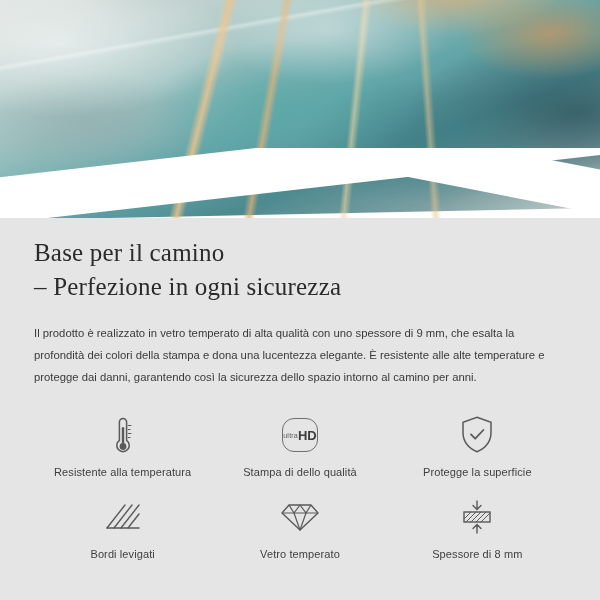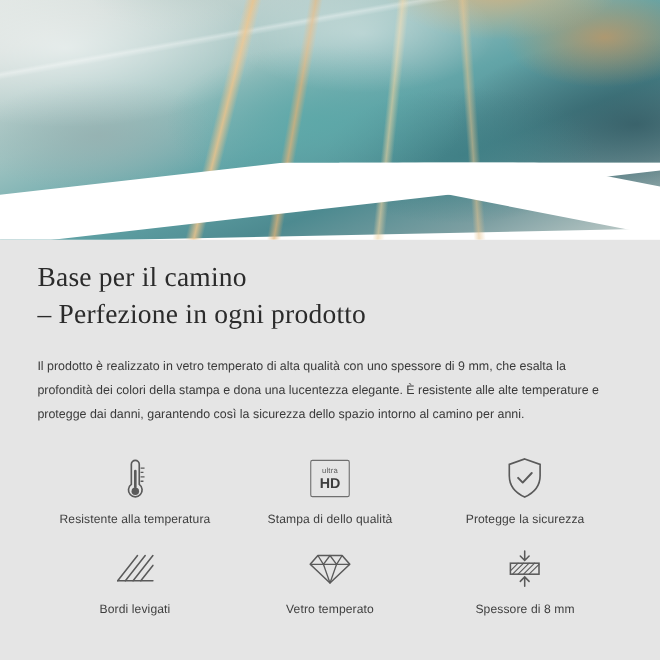--- a/index.html
+++ b/index.html
@@ -186,23 +186,23 @@
   .feature .cap {
     margin-top: 8px;
     font-size: 11px;
     color: #3f3f3f;
     letter-spacing: 0.1px;
   }
   .ultrahd {
     width: 34px;
     height: 32px;
     border: 1.6px solid #6f6f6f;
-    border-radius: 2px;
+    border-radius: 12px;
     display: flex;
-    flex-direction: column;
+    flex-direction: row;
     align-items: center;
     justify-content: center;
     line-height: 1;
   }
   .ultrahd .u1 {
     font-size: 7px;
     color: #5a5a5a;
     letter-spacing: 0.2px;
   }
   .ultrahd .u2 {
@@ -228,21 +228,21 @@
       <div class="white-fill2"></div>
     </div>
     <div class="sparkle s1"></div>
     <div class="sparkle s2"></div>
   </div>
 
   <div class="content">
 
     <h1 class="headline">
       <span>Base per il camino</span>
-      <span class="line2">– Perfezione in ogni prodotto</span>
+      <span class="line2">– Perfezione in ogni sicurezza</span>
     </h1>
 
     <p class="paragraph">Il prodotto è realizzato in vetro temperato di alta qualità con uno spessore di 9 mm, che esalta la profondità dei colori della stampa e dona una lucentezza elegante. È resistente alle alte temperature e protegge dai danni, garantendo così la sicurezza dello spazio intorno al camino per anni.</p>
 
     <div class="features">
 
       <div class="feature">
         <div class="ico">
           <svg width="26" height="44" viewBox="0 0 26 44" fill="none" stroke="#5a5a5a" stroke-width="1.5">
             <path d="M13 5.5a3.6 3.6 0 0 1 3.6 3.6v18.3a6.2 6.2 0 1 1-7.2 0V9.1A3.6 3.6 0 0 1 13 5.5z"></path>
@@ -264,21 +264,21 @@
         <div class="cap">Stampa di dello qualità</div>
       </div>
 
       <div class="feature">
         <div class="ico">
           <svg width="34" height="42" viewBox="0 0 34 42" fill="none" stroke="#5a5a5a" stroke-width="1.5">
             <path d="M17 3.2 31 8.2v10.2c0 9.3-5.9 15.7-14 19.4-8.1-3.7-14-10.1-14-19.4V8.2z"></path>
             <path d="M11 20.4l4.2 4.3L23.4 16" stroke-width="1.8" stroke-linecap="round" stroke-linejoin="round"></path>
           </svg>
         </div>
-        <div class="cap">Protegge la sicurezza</div>
+        <div class="cap">Protegge la superficie</div>
       </div>
 
       <div class="feature">
         <div class="ico">
           <svg width="40" height="34" viewBox="0 0 40 34" fill="none" stroke="#5a5a5a" stroke-width="1.4" stroke-linecap="round">
             <path d="M4 28 L22 5"></path>
             <path d="M11 28 L29 5"></path>
             <path d="M18 28 L36 5"></path>
             <path d="M25 28 L36 14"></path>
             <path d="M4 28 H36"></path>

